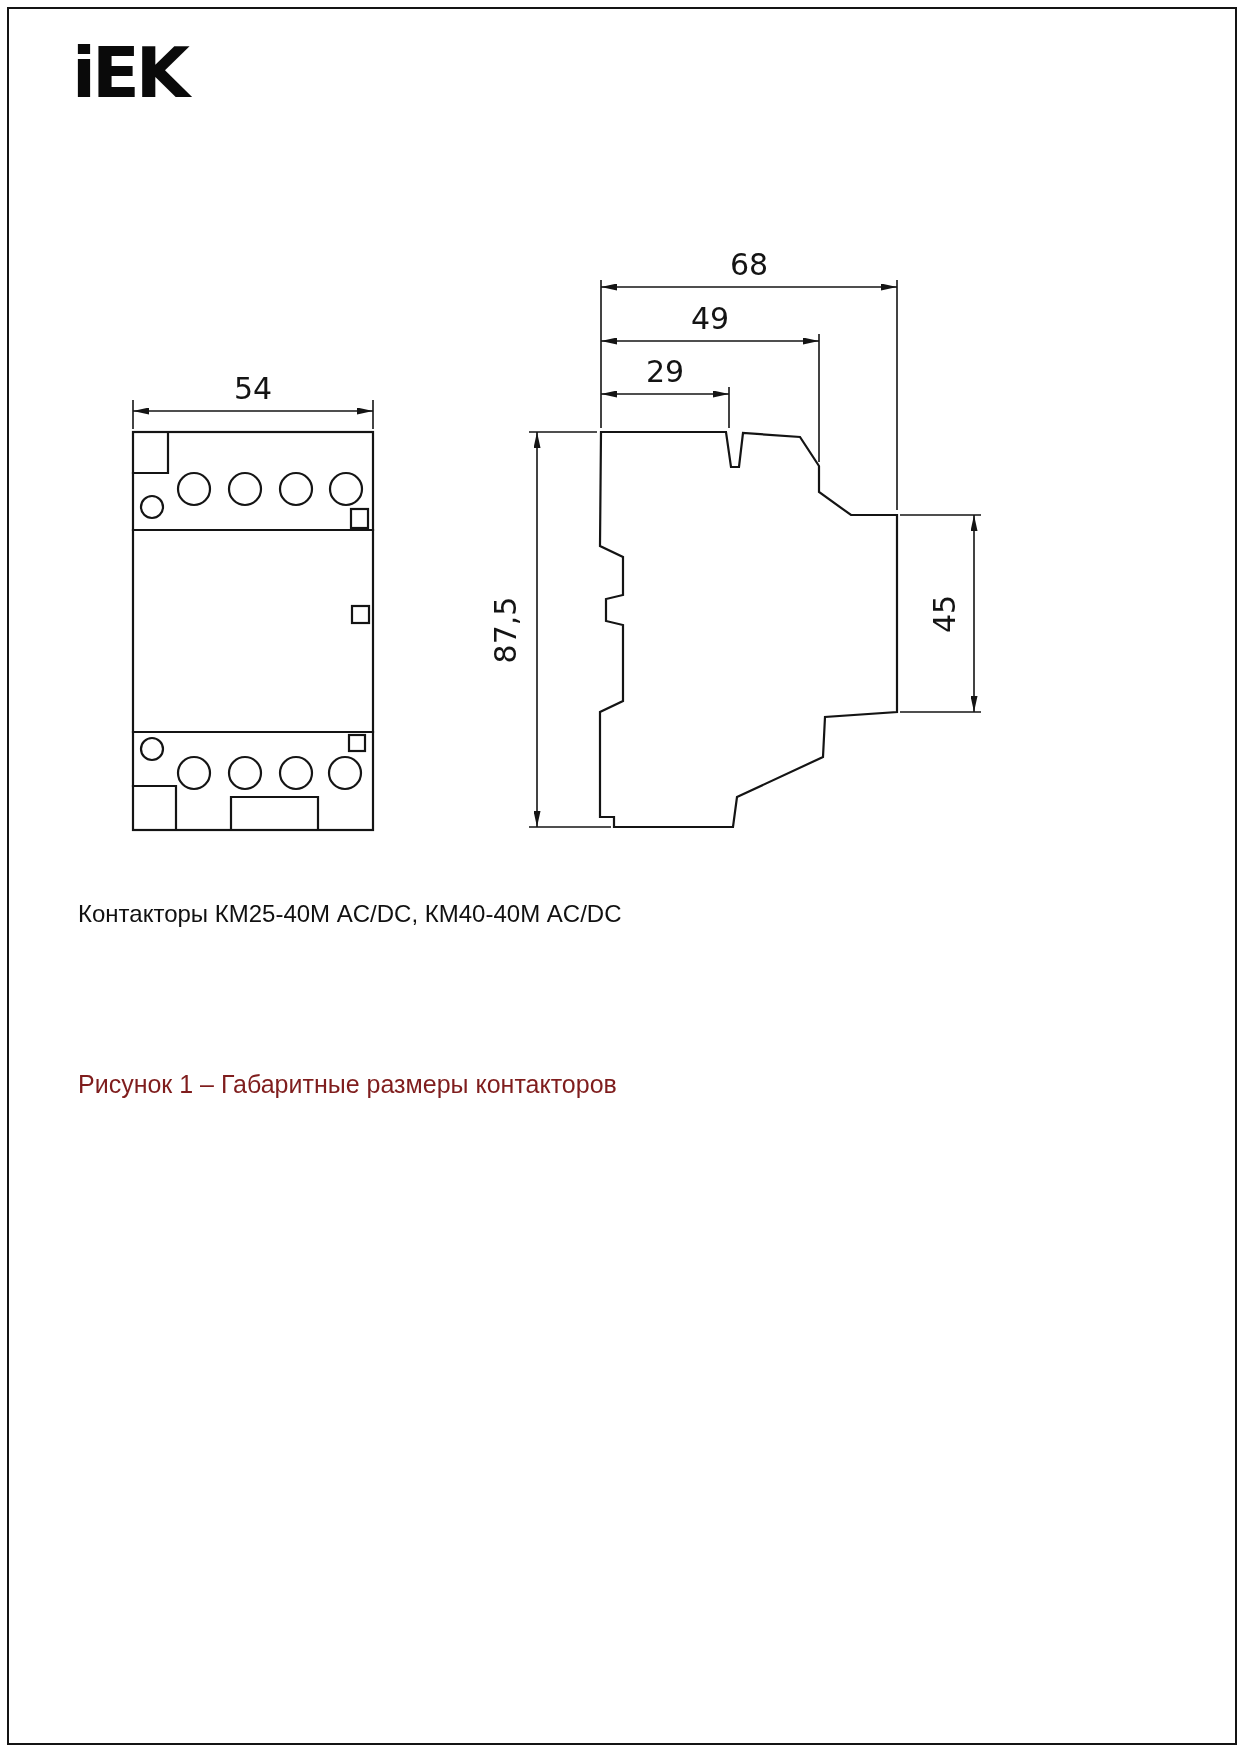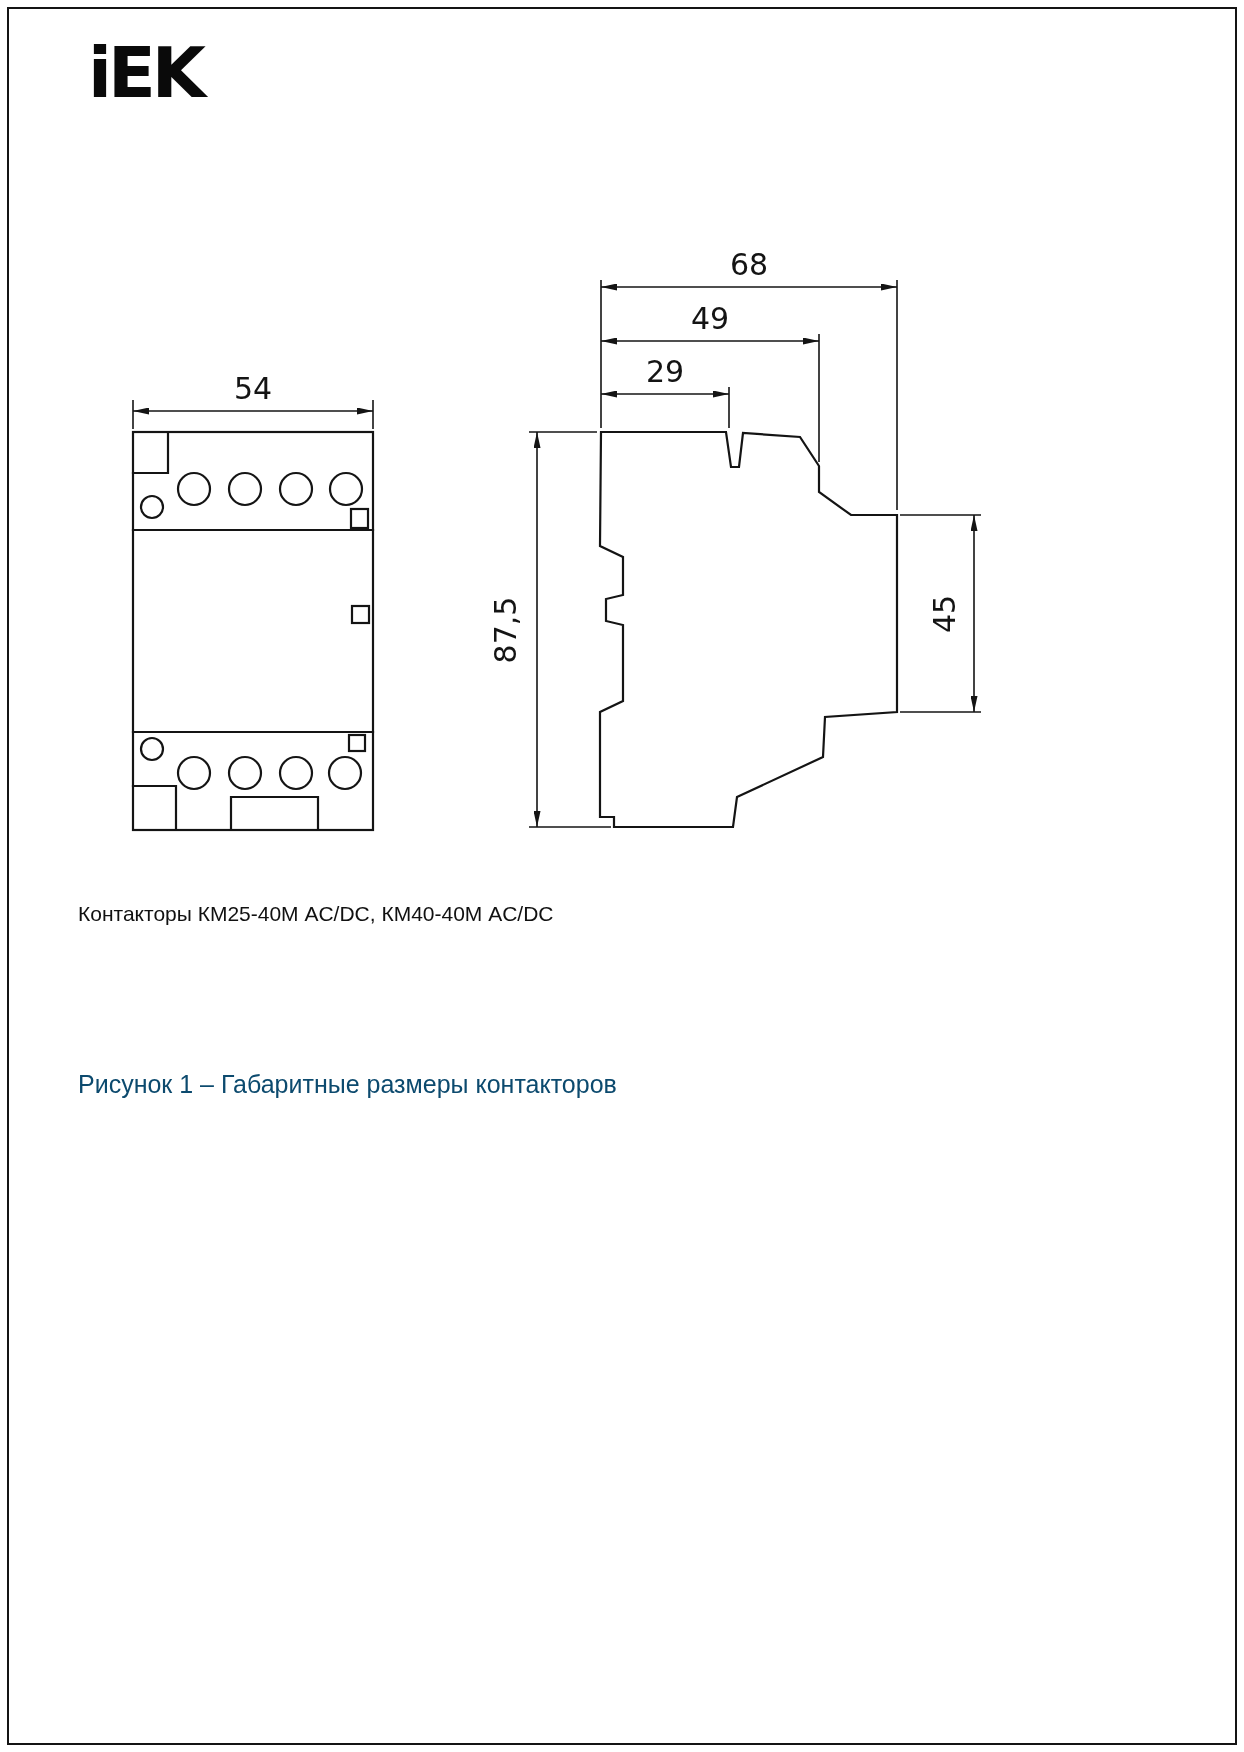--- a/index.html
+++ b/index.html
@@ -16,21 +16,21 @@
 
   .page-border {
     position: absolute;
     inset: 7px;
     border: 2px solid #141414;
     pointer-events: none;
   }
 
   .logo {
     position: absolute;
-    left: 88px;
+    left: 72px;
     top: 38px;
     font-family: "DejaVu Sans", sans-serif;
     font-size: 70px;
     font-weight: bold;
     letter-spacing: -4px;
     color: #0a0a0a;
     line-height: 1;
   }
 
   svg.drawing {
@@ -55,32 +55,32 @@
   .dim text {
     font-family: "DejaVu Sans", sans-serif;
     font-size: 30px;
     fill: #141414;
   }
 
   .models-caption {
     position: absolute;
     left: 78px;
     top: 897px;
-    font-size: 21px;
+    font-size: 24px;
     line-height: 33px;
     color: #111111;
     font-family: "Liberation Sans", sans-serif;
   }
 
   .figure-caption {
     position: absolute;
     left: 78px;
     top: 1070px;
     font-size: 25px;
-    color: #0c4a6e;
+    color: #7f1d1d;
     font-family: "Liberation Sans", sans-serif;
   }
 </style>
 </head>
 <body>
 
 <div class="page">
 
   <div class="page-border"></div>
 

